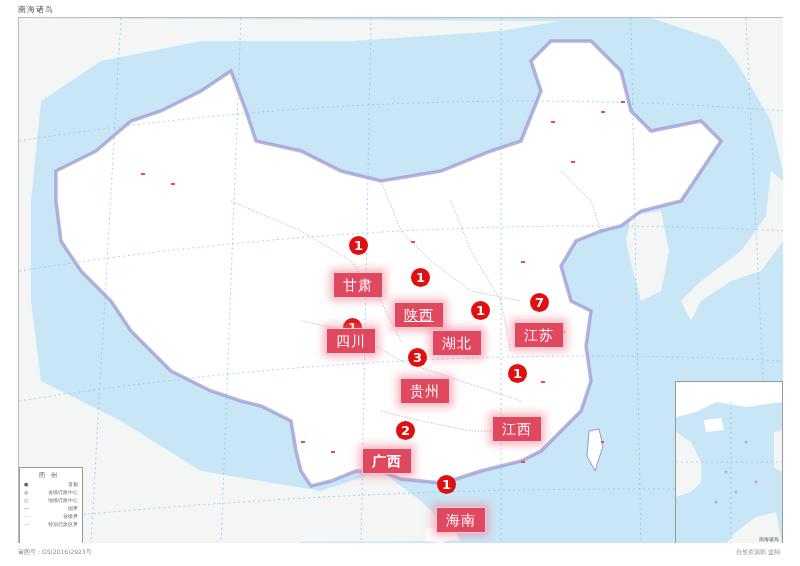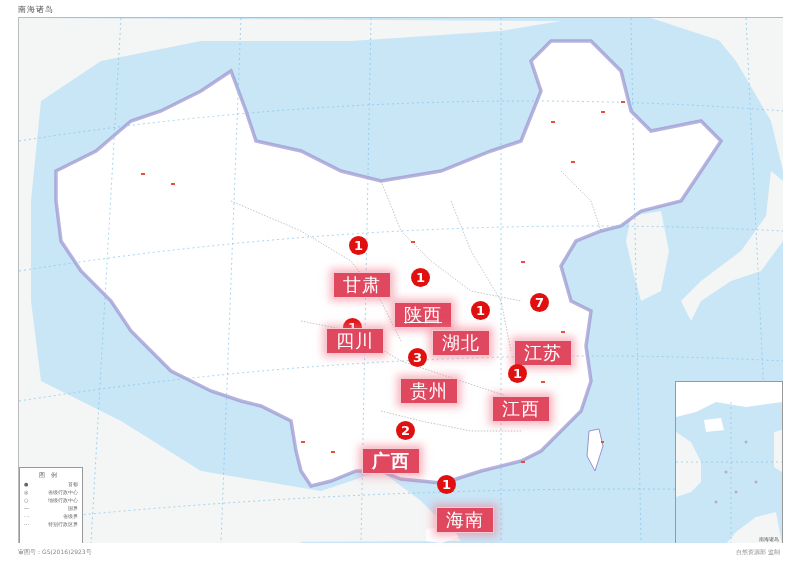--- a/index.html
+++ b/index.html
@@ -2,21 +2,21 @@
 <html><head>
 <meta charset="utf-8">
 <style>
   html,body{margin:0;padding:0;}
   body{width:800px;height:566px;background:#fff;position:relative;overflow:hidden;font-family:"DejaVu Sans",sans-serif;}
   .title{position:absolute;left:18px;top:4px;font-size:8px;color:#555;letter-spacing:1px;}
   .frame{position:absolute;left:18px;top:17px;width:764px;height:525px;border-top:1px solid #bbb;border-left:1px solid #bbb;overflow:hidden;background:#c9e6f7;}
   .frame svg{position:absolute;left:0;top:0;}
   .footer-left{position:absolute;left:18px;top:548px;font-size:6px;color:#888;}
   .footer-right{position:absolute;right:20px;top:548px;font-size:6px;color:#888;}
-  .label{position:absolute;background:#e04860;color:#fff;font-size:18px;height:24px;line-height:24px;padding:0 9px;box-shadow:0 0 8px 3px rgba(240,120,140,0.55);border:1px solid rgba(255,255,255,0.7);white-space:nowrap;letter-spacing:1px;}
+  .label{position:absolute;background:#e04860;color:#fff;font-size:14px;height:24px;line-height:24px;padding:0 9px;box-shadow:0 0 8px 3px rgba(240,120,140,0.55);border:1px solid rgba(255,255,255,0.7);white-space:nowrap;letter-spacing:1px;}
   .badge{position:absolute;width:19px;height:19px;border-radius:50%;background:#e01010;color:#fff;font-weight:bold;font-size:13px;line-height:19px;text-align:center;font-family:"DejaVu Sans",sans-serif;}
   .legend{position:absolute;left:18px;top:466px;width:62px;height:76px;background:#fff;border:1px solid #999;font-size:5px;color:#666;}
   .legend .lt{text-align:center;font-size:6px;padding-top:3px;letter-spacing:6px;}
   .legend .row{display:flex;justify-content:space-between;padding:1px 4px;}
   .inset{position:absolute;left:674px;top:380px;width:106px;height:162px;border:1px solid #999;background:#c9e6f7;overflow:hidden;}
 </style>
 </head>
 <body>
 
 <div class="title">南海诸岛</div>
@@ -134,27 +134,27 @@
 <div class="badge" style="left:411px;top:268px;">1</div>
 <div class="label" style="left:394px;top:302px;text-decoration:underline;">陕西</div>
 
 <div class="badge" style="left:343px;top:318px;">1</div>
 <div class="label" style="left:326px;top:328px;">四川</div>
 
 <div class="badge" style="left:471px;top:301px;">1</div>
 <div class="label" style="left:432px;top:330px;">湖北</div>
 
 <div class="badge" style="left:530px;top:293px;">7</div>
-<div class="label" style="left:514px;top:340px;">江苏</div>
+<div class="label" style="left:514px;top:322px;">江苏</div>
 
 <div class="badge" style="left:408px;top:348px;">3</div>
 <div class="label" style="left:400px;top:378px;">贵州</div>
 
 <div class="badge" style="left:508px;top:364px;">1</div>
-<div class="label" style="left:492px;top:396px;text-align:right;">江西</div>
+<div class="label" style="left:492px;top:416px;text-align:right;">江西</div>
 
 <div class="badge" style="left:396px;top:421px;">2</div>
 <div class="label" style="left:362px;top:448px;font-weight:bold;">广西</div>
 
 <div class="badge" style="left:437px;top:475px;">1</div>
 <div class="label" style="left:436px;top:507px;">海南</div>
 
 <div class="footer-left">审图号：GS(2016)2923号</div>
 <div class="footer-right">自然资源部 监制</div>
 

